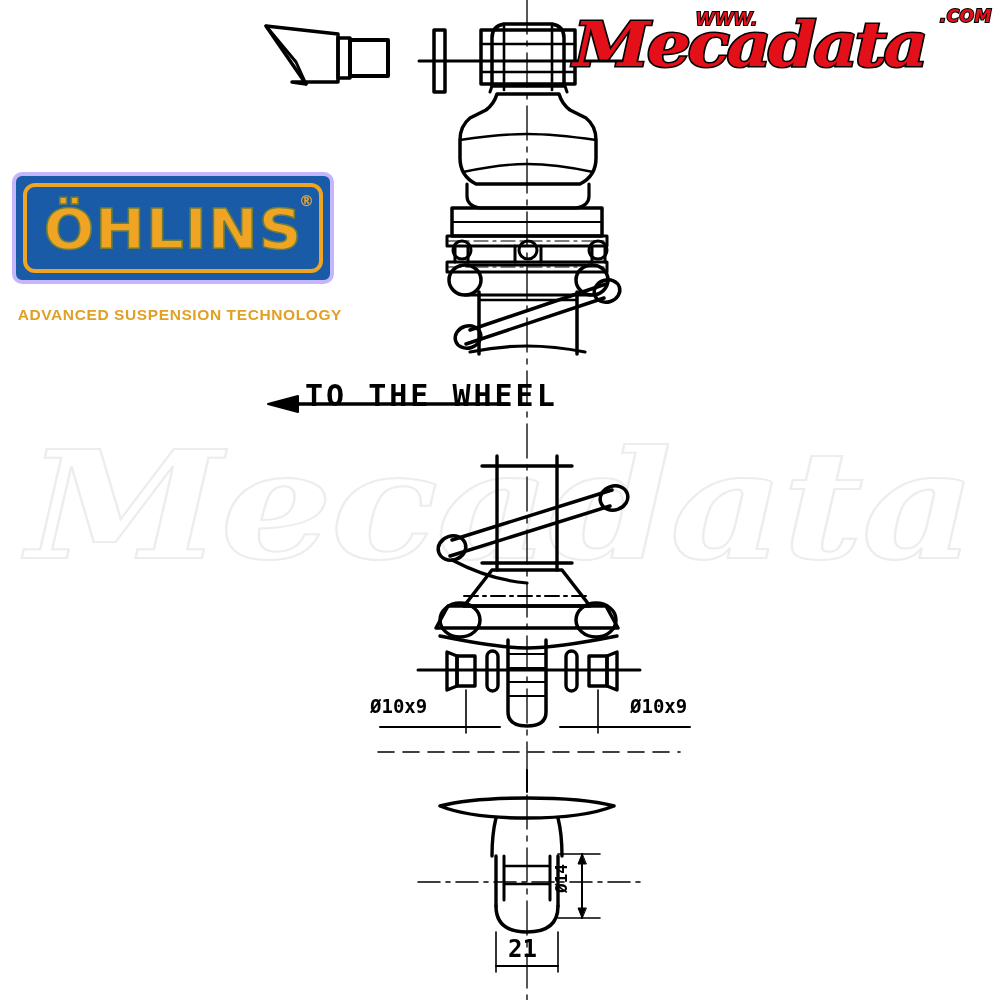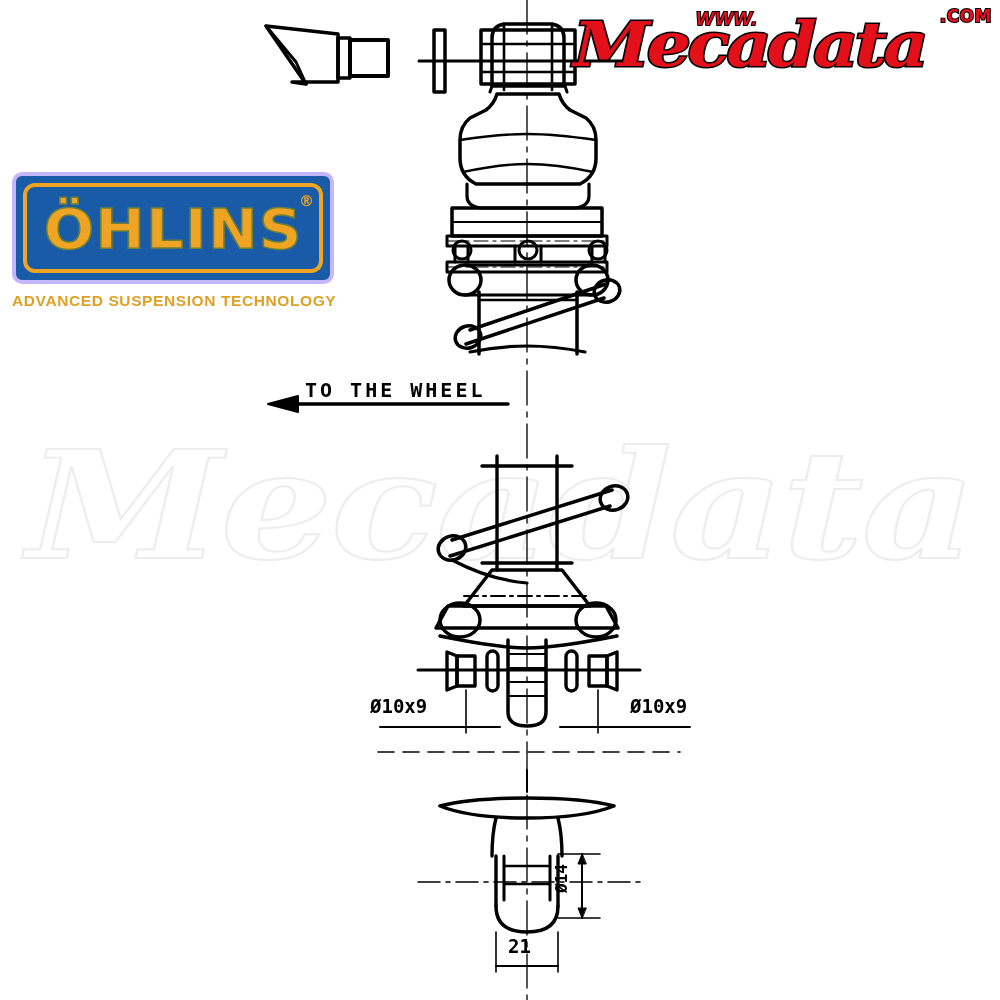--- a/index.html
+++ b/index.html
@@ -28,50 +28,50 @@
   .ohlins-inner{position:absolute;left:7px;top:7px;right:7px;bottom:7px;
                 border:4px solid #f0a423;border-radius:12px;}
   .ohlins-word{position:absolute;left:0;top:0;right:0;bottom:0;
                display:flex;align-items:center;justify-content:center;}
   .ohlins-word span{font-family:"DejaVu Sans",sans-serif;font-weight:700;
                     font-size:56px;letter-spacing:1px;color:#f0a423;
                     -webkit-text-stroke:1.5px #6c7f3a;
                     transform:scaleX(1.06);}
   .ohlins-reg{position:absolute;right:16px;top:16px;color:#f0a423;
               font-size:15px;font-weight:700;font-family:"DejaVu Sans",sans-serif;}
-  .ohlins-tag{margin-top:8px;width:330px;text-align:left;
+  .ohlins-tag{margin-top:22px;width:330px;text-align:right;
               font-family:"Liberation Sans",sans-serif;font-weight:700;
               font-size:15.5px;letter-spacing:0.6px;color:#e0a024;}
 
   
   .meca{position:absolute;left:592px;top:2px;width:406px;height:92px;z-index:6;}
   .meca-main{position:absolute;left:0;top:4px;width:406px;height:76px;
              display:flex;align-items:center;}
   .meca-main span{font-family:"DejaVu Serif",serif;font-style:italic;font-weight:700;
                   font-size:62px;letter-spacing:-3px;color:#e3101a;
                   -webkit-text-stroke:3px #000;
                   paint-order:stroke fill;
                   transform:scaleX(1.12);white-space:nowrap;}
   .meca-www{position:absolute;left:104px;top:6px;
             font-family:Liberation Sans, sans-serif;font-weight:700;font-style:italic;
             font-size:19px;color:#e3101a;-webkit-text-stroke:2px #000;
             paint-order:stroke fill;letter-spacing:1px;}
   .meca-com{position:absolute;right:6px;top:4px;
-            font-family:"DejaVu Sans",sans-serif;font-weight:700;
+            font-family:"DejaVu Sans",sans-serif;font-weight:700;font-style:italic;
             font-size:17px;color:#e3101a;-webkit-text-stroke:2px #000;
             paint-order:stroke fill;letter-spacing:0.5px;}
 
   
   .dlabel{position:absolute;font-family:"DejaVu Sans Mono","Liberation Mono",monospace;
           font-weight:700;color:#000;z-index:4;white-space:nowrap;}
-  #lbl-wheel{left:305px;top:378px;font-size:20px;letter-spacing:3px;}
+  #lbl-wheel{left:305px;top:378px;font-size:30px;letter-spacing:3px;}
   #lbl-d1{left:370px;top:695px;font-size:19px;letter-spacing:0px;}
   #lbl-d2{left:630px;top:695px;font-size:19px;letter-spacing:0px;}
   #lbl-lower{left:410px;top:760px;font-size:17px;letter-spacing:1.5px;}
-  #lbl-21{left:508px;top:935px;font-size:19px;}
+  #lbl-21{left:508px;top:935px;font-size:24px;}
   #lbl-d14{left:552px;top:893px;font-size:16px;
            transform:rotate(-90deg);transform-origin:left top;}
 </style>
 </head>
 <body>
 
 <div id="stage">
 
   <div class="watermark">
     <span>Mecadata</span>

